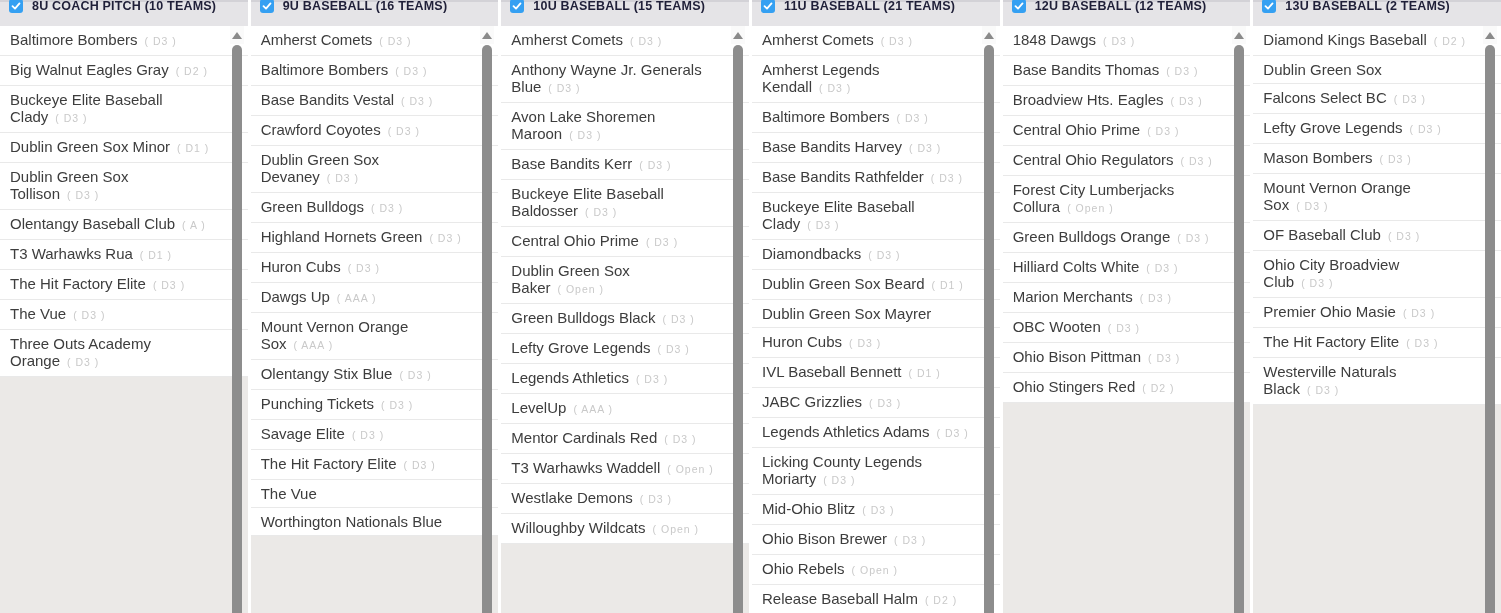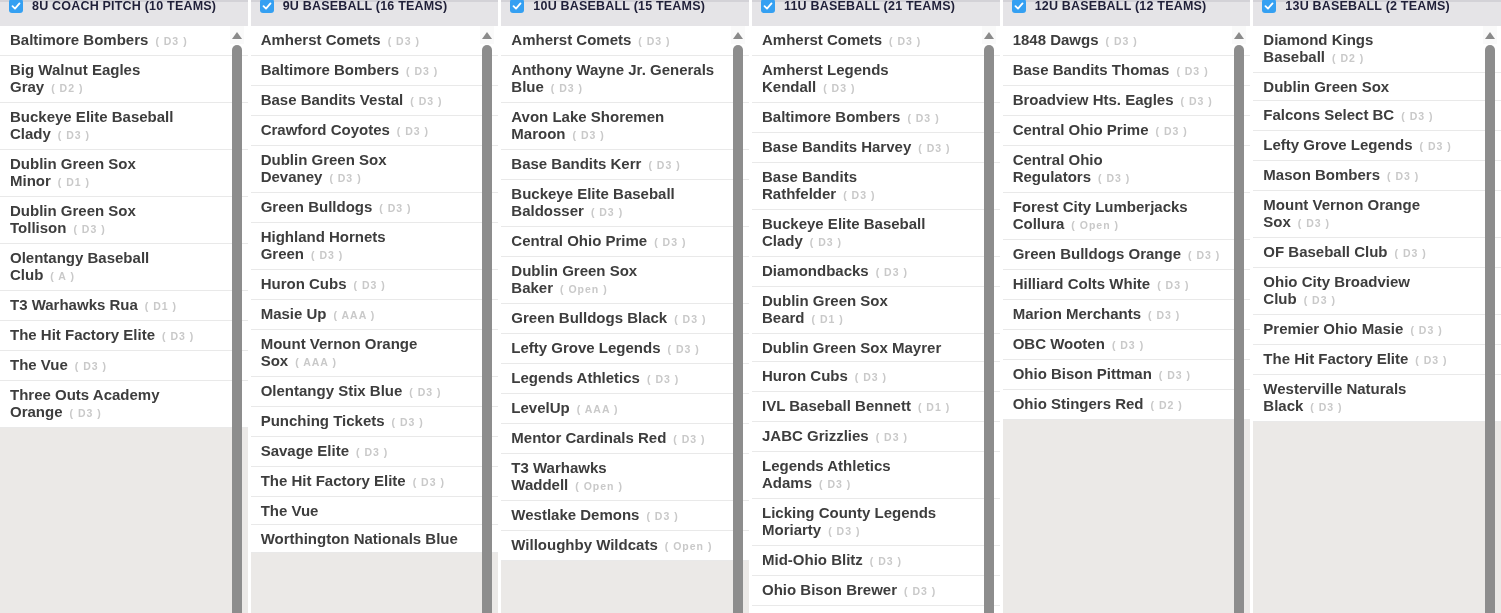--- a/index.html
+++ b/index.html
@@ -42,21 +42,21 @@
     cursor:pointer;
   }
   .col-title {
     font-size:12.5px;
     font-weight:bold;
     color:#1f1f38;
     letter-spacing:0.2px;
     white-space:nowrap;
     overflow:hidden;
   }
-  .list { position:relative; flex:1; min-height:0;font-weight:bold; }
+  .list { position:relative; flex:1; min-height:0; }
   .rows { position:relative; z-index:1; }
   .team-row {
     background:#ffffff;
     border-bottom:1px solid #e9e9e9;
     padding:5px 30px 5px 10px;
     font-size:15px;
     line-height:17px;
     color:#3d3d3d;
     cursor:pointer;
   }
@@ -193,21 +193,21 @@
 
   <div class="team-row">
     <span class="team-name">Highland Hornets Green</span><span class="team-division">( D3 )</span>
   </div>
 
   <div class="team-row">
     <span class="team-name">Huron Cubs</span><span class="team-division">( D3 )</span>
   </div>
 
   <div class="team-row">
-    <span class="team-name">Masie Up</span><span class="team-division">( AAA )</span>
+    <span class="team-name">Dawgs Up</span><span class="team-division">( AAA )</span>
   </div>
 
   <div class="team-row">
     <span class="team-name">Mount Vernon Orange Sox</span><span class="team-division">( AAA )</span>
   </div>
 
   <div class="team-row">
     <span class="team-name">Olentangy Stix Blue</span><span class="team-division">( D3 )</span>
   </div>
 

